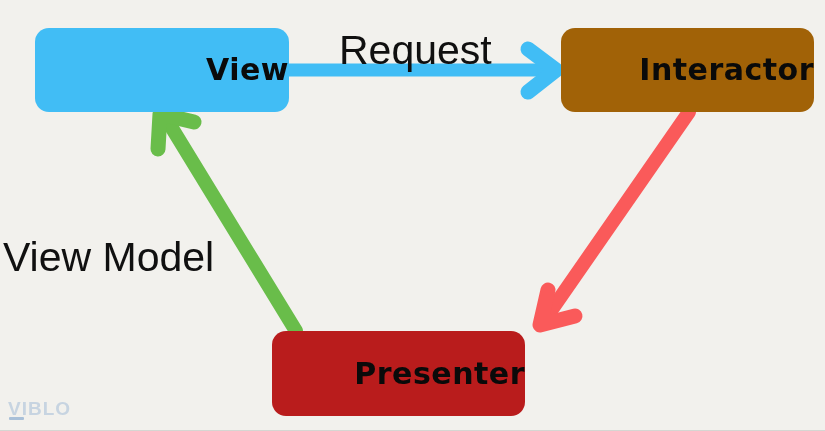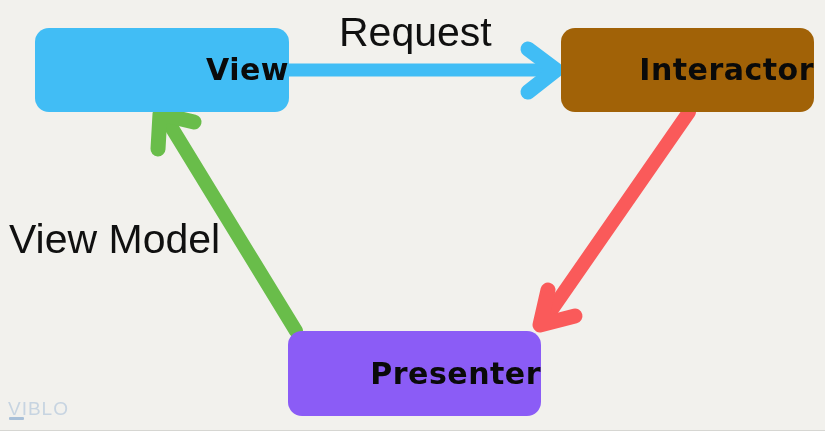--- a/index.html
+++ b/index.html
@@ -54,58 +54,59 @@
     background: #41bdf5;
   }
   #node-interactor {
     left: 561px;
     top: 28px;
     width: 253px;
     height: 84px;
     background: #a16207;
   }
   #node-presenter {
-    left: 288px;
+    left: 272px;
     top: 331px;
     width: 253px;
     height: 85px;
-    background: #8b5cf6;
+    background: #b91c1c;
   }
   .edge-label {
     position: absolute;
     font-family: "Liberation Sans", sans-serif;
     font-weight: 400;
     font-size: 41px;
     color: #101010;
     line-height: 1;
     white-space: nowrap;
+    margin-top: 18px;
   }
   #label-request {
     left: 339px;
     top: 12px;
   }
   #label-response {
     left: 629px;
     top: 219px;
   }
   #label-view-model {
-    left: 9px;
+    left: 3px;
     top: 219px;
   }
   #watermark {
     position: absolute;
     left: 8px;
     top: 398px;
     width: 62px;
     height: 22px;
   }
   #watermark-text {
     font-family: "Liberation Sans", sans-serif;
     font-size: 19px;
-    font-weight: 400;
+    font-weight: 700;
     letter-spacing: 1px;
     color: #c7d4e1;
     line-height: 22px;
     user-select: none;
   }
   #watermark-underline {
     position: absolute;
     left: 1px;
     top: 19px;
     width: 15px;

